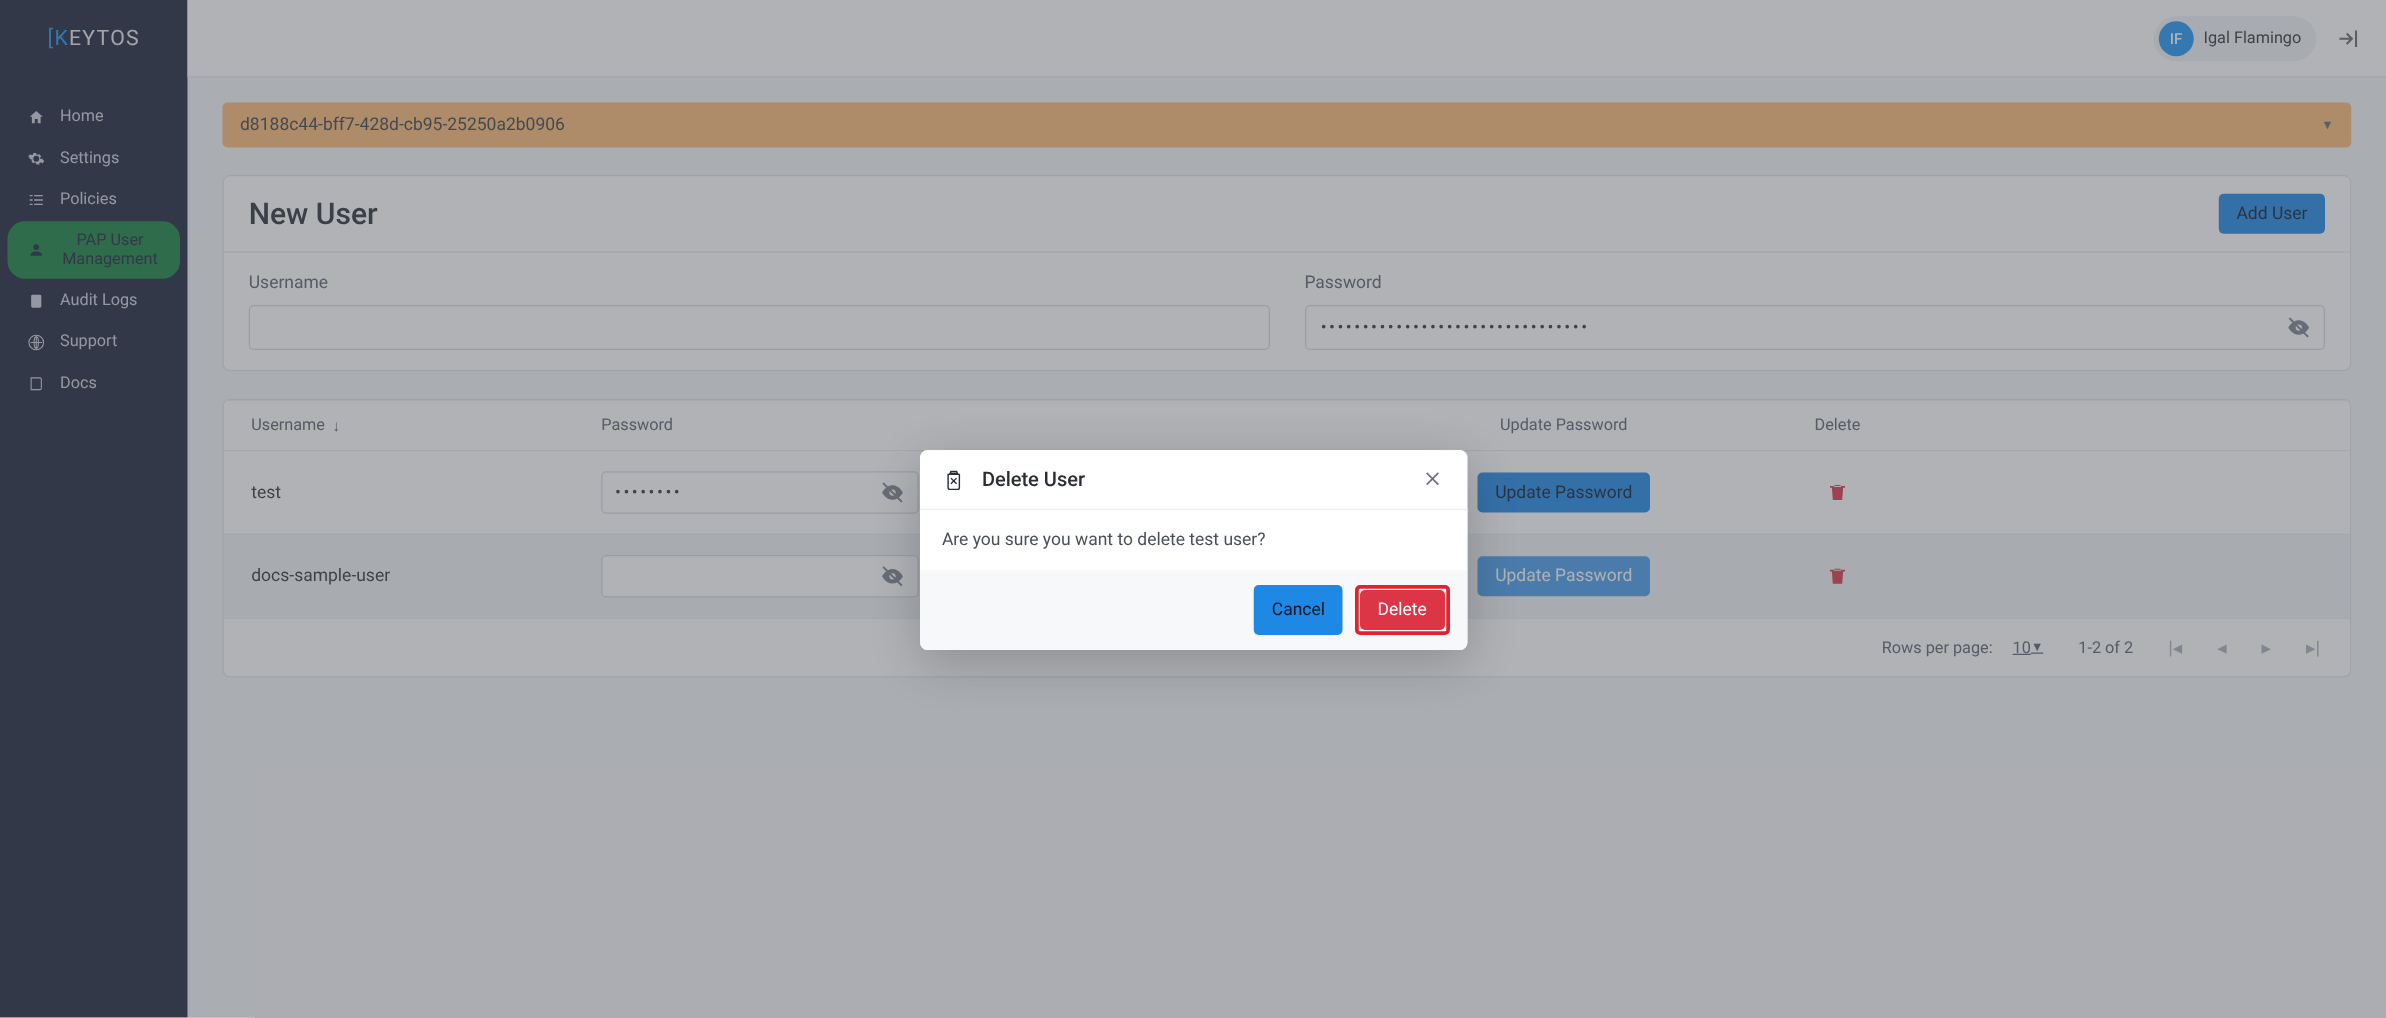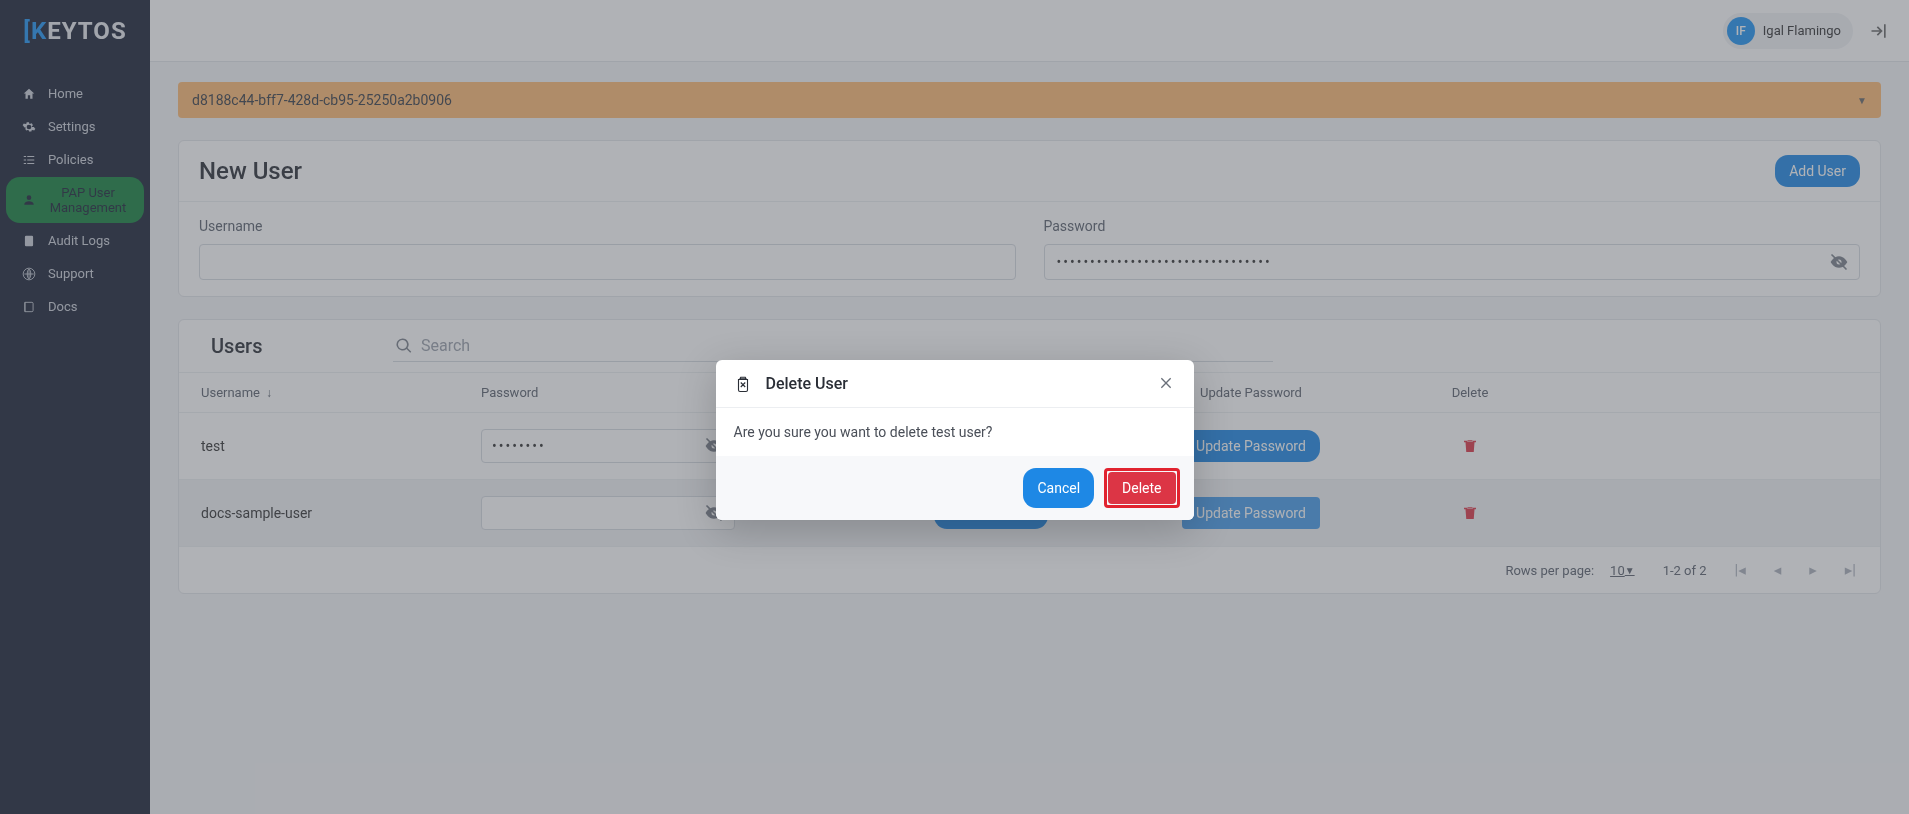--- a/index.html
+++ b/index.html
@@ -1,21 +1,21 @@
 <!DOCTYPE html>
 <html><head>
 <meta charset="utf-8">
 <style>
   * { box-sizing: border-box; margin: 0; padding: 0; font-family: -apple-system, BlinkMacSystemFont, "Segoe UI", Roboto, sans-serif; }
   body { background: #f5f6f7; width: 1909px; height: 814px; overflow: hidden; position: relative; }
 
   
   .sidebar { position: absolute; left: 0; top: 0; width: 150px; height: 100%; background: #1a2236; color: #ccd0d9; }
   .logo-area { height: 62px; display: flex; align-items: center; justify-content: center; padding: 0 12px; }
-  .logo-text { font-size: 24px; font-weight: 700; letter-spacing: 1px; color: #e6e8ed; }
+  .logo-text { font-size: 17px; font-weight: 400; letter-spacing: 1px; color: #e6e8ed; }
   .logo-text .accent { color: #2094f3; }
   .nav { padding-top: 14px; text-align: center; }
   .nav-item { display: flex; align-items: center; gap: 12px; padding: 8px 16px; font-size: 13px; cursor: pointer; border-radius: 14px; margin: 2px 6px; }
   .nav-item.active { background: #15803d; color: #1a2236; }
   .nav-ico { width: 14px; height: 14px; display: inline-flex; align-items: center; justify-content: center; }
   .nav-ico svg { width: 14px; height: 14px; fill: currentColor; }
 
   
   .main { position: absolute; left: 150px; top: 0; right: 0; bottom: 0; }
   .topbar { height: 62px; background: #fff; border-bottom: 1px solid #e2e5e9; display: flex; align-items: center; justify-content: flex-end; padding: 0 20px; gap: 16px; }
@@ -29,21 +29,21 @@
   .page-title { font-size: 32px; font-weight: 600; color: #2a2e36; margin-bottom: 6px; }
   .sub-label { font-size: 13px; color: #5b626e; margin-bottom: 8px; }
 
   .select-box { width: 100%; background: #fdba74; border: none; border-radius: 4px; padding: 10px 14px; font-size: 14px; color: #3a3f47; display: flex; align-items: center; justify-content: space-between; cursor: pointer; }
   .caret { font-size: 10px; color: #666; }
 
   .panel { background: #fff; border: 1px solid #e2e5e9; border-radius: 6px; margin-top: 22px; }
   .panel-head { display: flex; align-items: center; justify-content: space-between; padding: 14px 20px; border-bottom: 1px solid #eceef1; }
   .panel-title { font-size: 24px; color: #2a2e36; font-weight: 500; }
   .btn { border: none; border-radius: 4px; padding: 8px 14px; font-size: 14px; cursor: pointer; }
-  .btn-primary { background: #1e88e5; color: #ffffff; border-radius: 13px; }
+  .btn-primary { background: #1e88e5; color: #0f172a; }
   .btn-primary-soft { background: #3493e8; color: #fff; opacity: 0.9; }
   .btn-danger { background: #dc3545; color: #fff; }
 
   .panel-body { padding: 16px 20px; display: flex; gap: 28px; }
   .field { flex: 1; }
   .field-label { font-size: 14px; color: #5b626e; margin-bottom: 10px; }
   .field-input { width: 100%; height: 36px; border: 1px solid #d6dae0; border-radius: 4px; padding: 0 12px; font-size: 14px; display: flex; align-items: center; color: #333; position: relative; }
   .eye-off { position: absolute; right: 10px; top: 50%; transform: translateY(-50%); width: 20px; height: 20px; color: #7a808a; }
   .eye-off svg { width: 20px; height: 20px; fill: currentColor; }
 
@@ -70,21 +70,21 @@
   .trash-ico { width: 18px; height: 18px; color: #dc3545; cursor: pointer; }
   .trash-ico svg { width: 18px; height: 18px; fill: currentColor; }
 
   .table-foot { display: flex; align-items: center; justify-content: flex-end; gap: 28px; padding: 14px 24px; font-size: 13px; color: #5b626e; }
   .rpp { display: flex; align-items: center; gap: 16px; }
   .pager-icons { display: flex; align-items: center; gap: 28px; color: #aab0bb; }
   .pager-icons span { cursor: pointer; font-size: 15px; }
 
   
   .overlay { position: absolute; inset: 0; background: rgba(80,85,94,0.45); display: flex; align-items: flex-start; justify-content: center; padding-top: 360px; }
-  .modal { width: 478px; background: #fff; border-radius: 6px; box-shadow: 0 10px 40px rgba(0,0,0,0.2); overflow: hidden; }
+  .modal { width: 438px; background: #fff; border-radius: 6px; box-shadow: 0 10px 40px rgba(0,0,0,0.2); overflow: hidden; }
   .modal-head { display: flex; align-items: center; gap: 14px; padding: 14px 18px; border-bottom: 1px solid #eceef1; }
   .modal-head-ico { width: 18px; height: 18px; color: #2a2e36; }
   .modal-head-ico svg { width: 18px; height: 18px; fill: currentColor; }
   .modal-title { font-size: 16px; color: #2a2e36; font-weight: 500; flex: 1; }
   .modal-close { width: 18px; height: 18px; color: #6a707a; cursor: pointer; }
   .modal-close svg { width: 16px; height: 16px; stroke: currentColor; stroke-width: 2; fill: none; }
   .modal-body { padding: 16px 18px; font-size: 14px; color: #4a4f58; background: #fff; }
   .modal-foot { padding: 12px 14px; display: flex; justify-content: flex-end; gap: 10px; background: #f7f8fa; }
   .danger-hl { border: 3px solid #e1232f; padding: 1px; border-radius: 4px; display: inline-flex; }
 </style>
@@ -197,29 +197,20 @@
                   <path d="M2 12s3.5-7 10-7 10 7 10 7-3.5 7-10 7S2 12 2 12zm10 3a3 3 0 100-6 3 3 0 000 6z"></path>
                   <path d="M3 3l18 18" stroke="#7a808a" stroke-width="2"></path>
                 </svg>
             </span>
           </div>
         </div>
       </div>
     </div>
 
     <div class="users-panel">
-      <div class="users-top">
-        <div class="users-title">Users</div>
-        <div class="search-box">
-          <svg viewBox="0 0 24 24">
-              <path d="M10 2a8 8 0 105.3 14l5 5 1.4-1.4-5-5A8 8 0 0010 2zm0 2a6 6 0 110 12 6 6 0 010-12z"></path>
-            </svg>
-          <span style="color:#9aa0ab;">Search</span>
-        </div>
-      </div>
 
       <div class="table-head">
         <div class="th-user">
           <span>Username</span>
           <span class="sort-arrow">↓</span>
         </div>
         <div>Password</div>
         <div></div>
         <div class="th-update">Update Password</div>
         <div class="th-delete">Delete</div>

